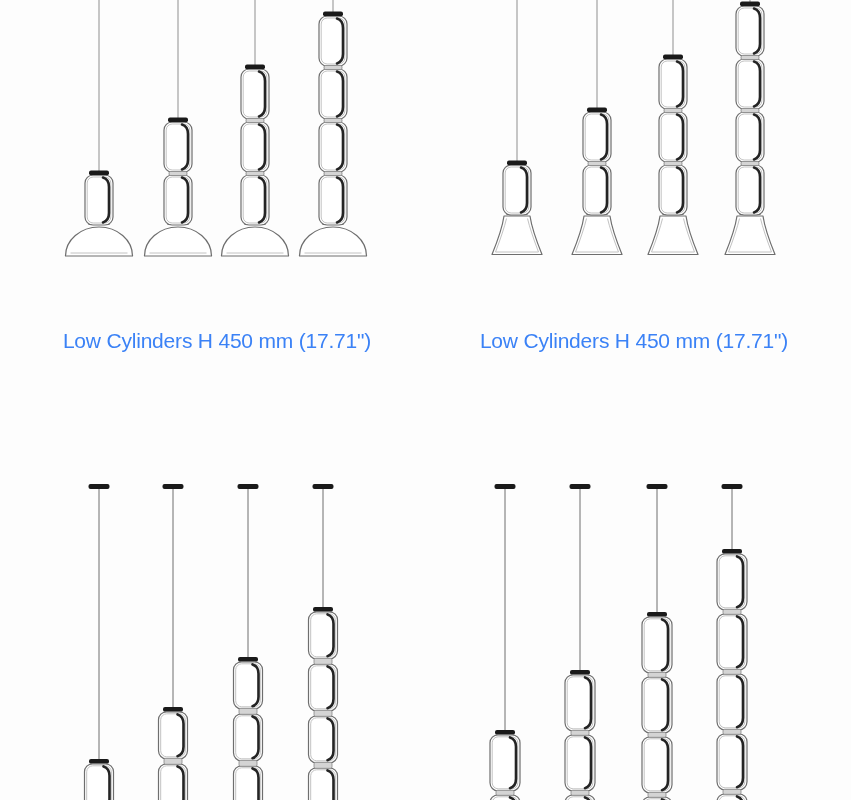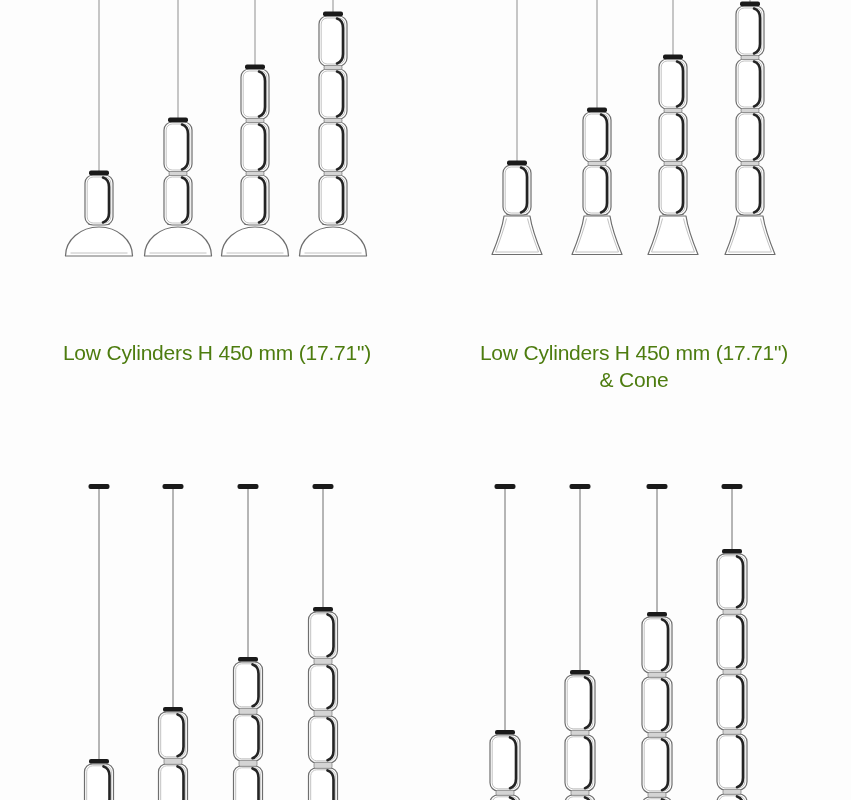--- a/index.html
+++ b/index.html
@@ -7,24 +7,24 @@
     width: 851px; height: 800px; overflow: hidden;
     background: #ffffff;
     font-family: "Liberation Sans", sans-serif;
   }
   .stage {
     position: relative; width: 851px; height: 800px;
     background: #fdfdfd;
   }
   svg.diagram { position: absolute; left: 0; top: 0; display: block; }
   .diagram-label {
-    position: absolute; top: 339px;
+    position: absolute; top: 327px;
     transform: translateX(-50%);
-    text-align: center;
-    color: #4d7c0f;
+    text-align: right;
+    color: #3b82f6;
     font-size: 21px; line-height: 27px;
     letter-spacing: -0.2px; font-weight: 500;
     white-space: nowrap;
   }
   .diagram-label.left  { left: 217px; }
   .diagram-label.right { left: 634px; }
 </style>
 </head>
 <body>
 
@@ -296,16 +296,15 @@
         </g>
       </g>
   </svg>
 
   <div class="diagram-label left">
     <div>Low Cylinders H 450 mm (17.71")</div>
   </div>
 
   <div class="diagram-label right">
     <div>Low Cylinders H 450 mm (17.71")</div>
-    <div>&amp; Cone</div>
   </div>
 
 </div>
 
 </body></html>

